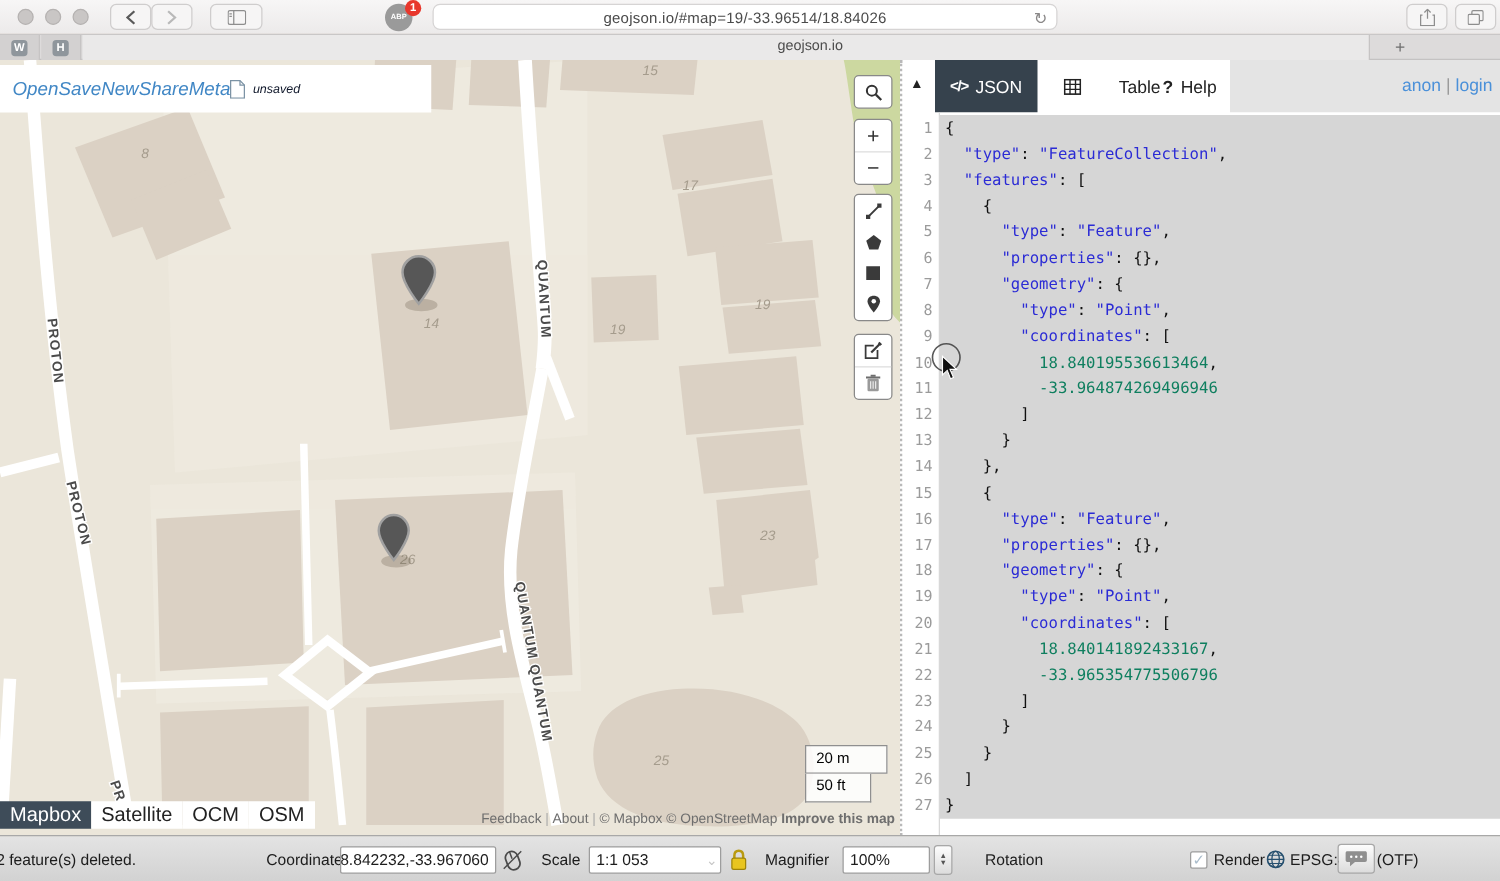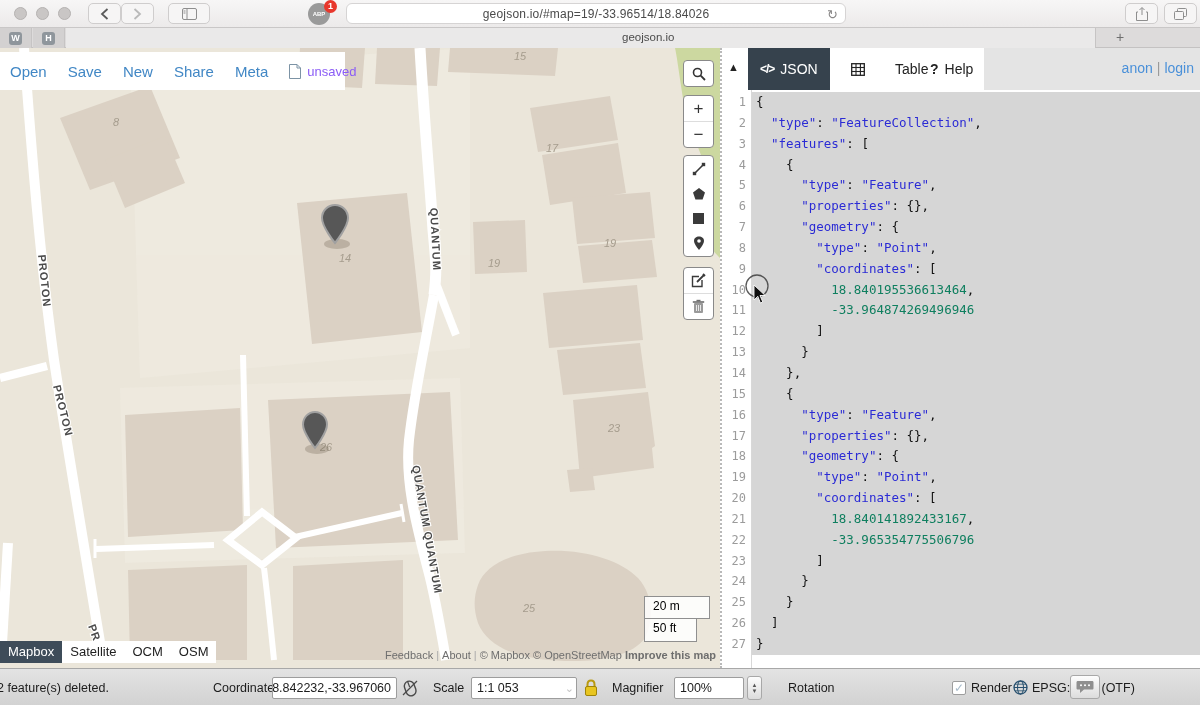--- a/index.html
+++ b/index.html
@@ -40,44 +40,44 @@
     color:#6f6f6f; font-size:14px; text-align:center; line-height:19px; }
   
   #app { position:absolute; left:0; top:48px; width:1200px; height:620px; }
   #map-area { position:absolute; left:0; top:0; width:720px; height:620px; overflow:hidden; background:#ebe6da; }
   #map-svg { position:absolute; left:0; top:0; }
   .street-label { font-size:11px; font-weight:bold; fill:#4b4b4b; letter-spacing:1px;
     paint-order:stroke; stroke:#ffffff; stroke-width:2.2px; }
   .bld-label { font-size:11px; font-style:italic; fill:#a59c8d; }
   
   #gj-menu { position:absolute; left:0; top:4px; width:345px; height:38px; background:#fff;
-    display:flex; align-items:center; gap:21px; padding-left:10px; }
+    display:flex; align-items:center; padding-left:10px;font-style:italic; }
   .gj-link { font-size:15px; color:#4187c5; text-decoration:none; cursor:pointer; }
   #unsaved-wrap { display:flex; align-items:center; gap:6px; }
-  #unsaved-text { font-size:13px; color:#8b5cf6; }
+  #unsaved-text { font-size:10px; color:#0f172a; }
   
   .ctrl { position:absolute; left:683px; width:31px; background:#fff; border:1px solid #898989;
     border-radius:4px; display:flex; flex-direction:column; align-items:center; }
   .ctrl-btn { width:29px; height:25px; display:flex; align-items:center; justify-content:center;
     color:#333; font-size:17px; cursor:pointer; }
   .ctrl-sep { width:29px; border-top:1px solid #ddd; }
   
   #scalebar { position:absolute; left:644px; top:548px; }
   .sb-box { background:rgba(255,255,255,.85); border:1px solid #8f8f8f; font-size:12px;
     color:#000000; padding:2px 6px 2px 8px; }
   #sb-metric { width:66px; height:23px; }
   #sb-imperial { width:53px; height:23px; border-top:none; }
   
   #attribution { position:absolute; right:4px; top:601px; font-size:11px; color:#6e6e6e; }
   #attribution a { color:#6e6e6e; text-decoration:none; }
   #attribution .sep { color:#aaa; padding:0 3px; }
   #attribution b { color:#565656; }
   
   #basemap-bar { position:absolute; left:0; top:593px; height:22px; display:flex; }
-  .bm-btn { height:22px; font-size:13px; padding:3px 8px 0 8px; background:#fff; color:#222; cursor:pointer; }
+  .bm-btn { height:22px; font-size:16px; padding:3px 8px 0 8px; background:#fff; color:#222; cursor:pointer; }
   .bm-btn.active { background:#3e4c59; color:#fff; }
   
   #panel { position:absolute; left:720px; top:0; width:480px; height:620px; background:#fff;
     border-left:2px dotted #b9b9b9; }
   #panel-top { position:absolute; left:0; top:0; width:480px; height:42px; background:#fff; }
   #panel-top-gray { position:absolute; left:262px; top:0; width:218px; height:42px; background:#e4e4e4; }
   #collapse-btn { position:absolute; left:6px; top:13px; font-size:11px; color:#222; cursor:pointer; }
   .ptab { position:absolute; top:0; height:42px; display:flex; align-items:center; gap:6px;
     font-size:14px; color:#222; cursor:pointer; padding:0 12px; }
   #tab-json { left:26px; background:#36424d; color:#fff; }

